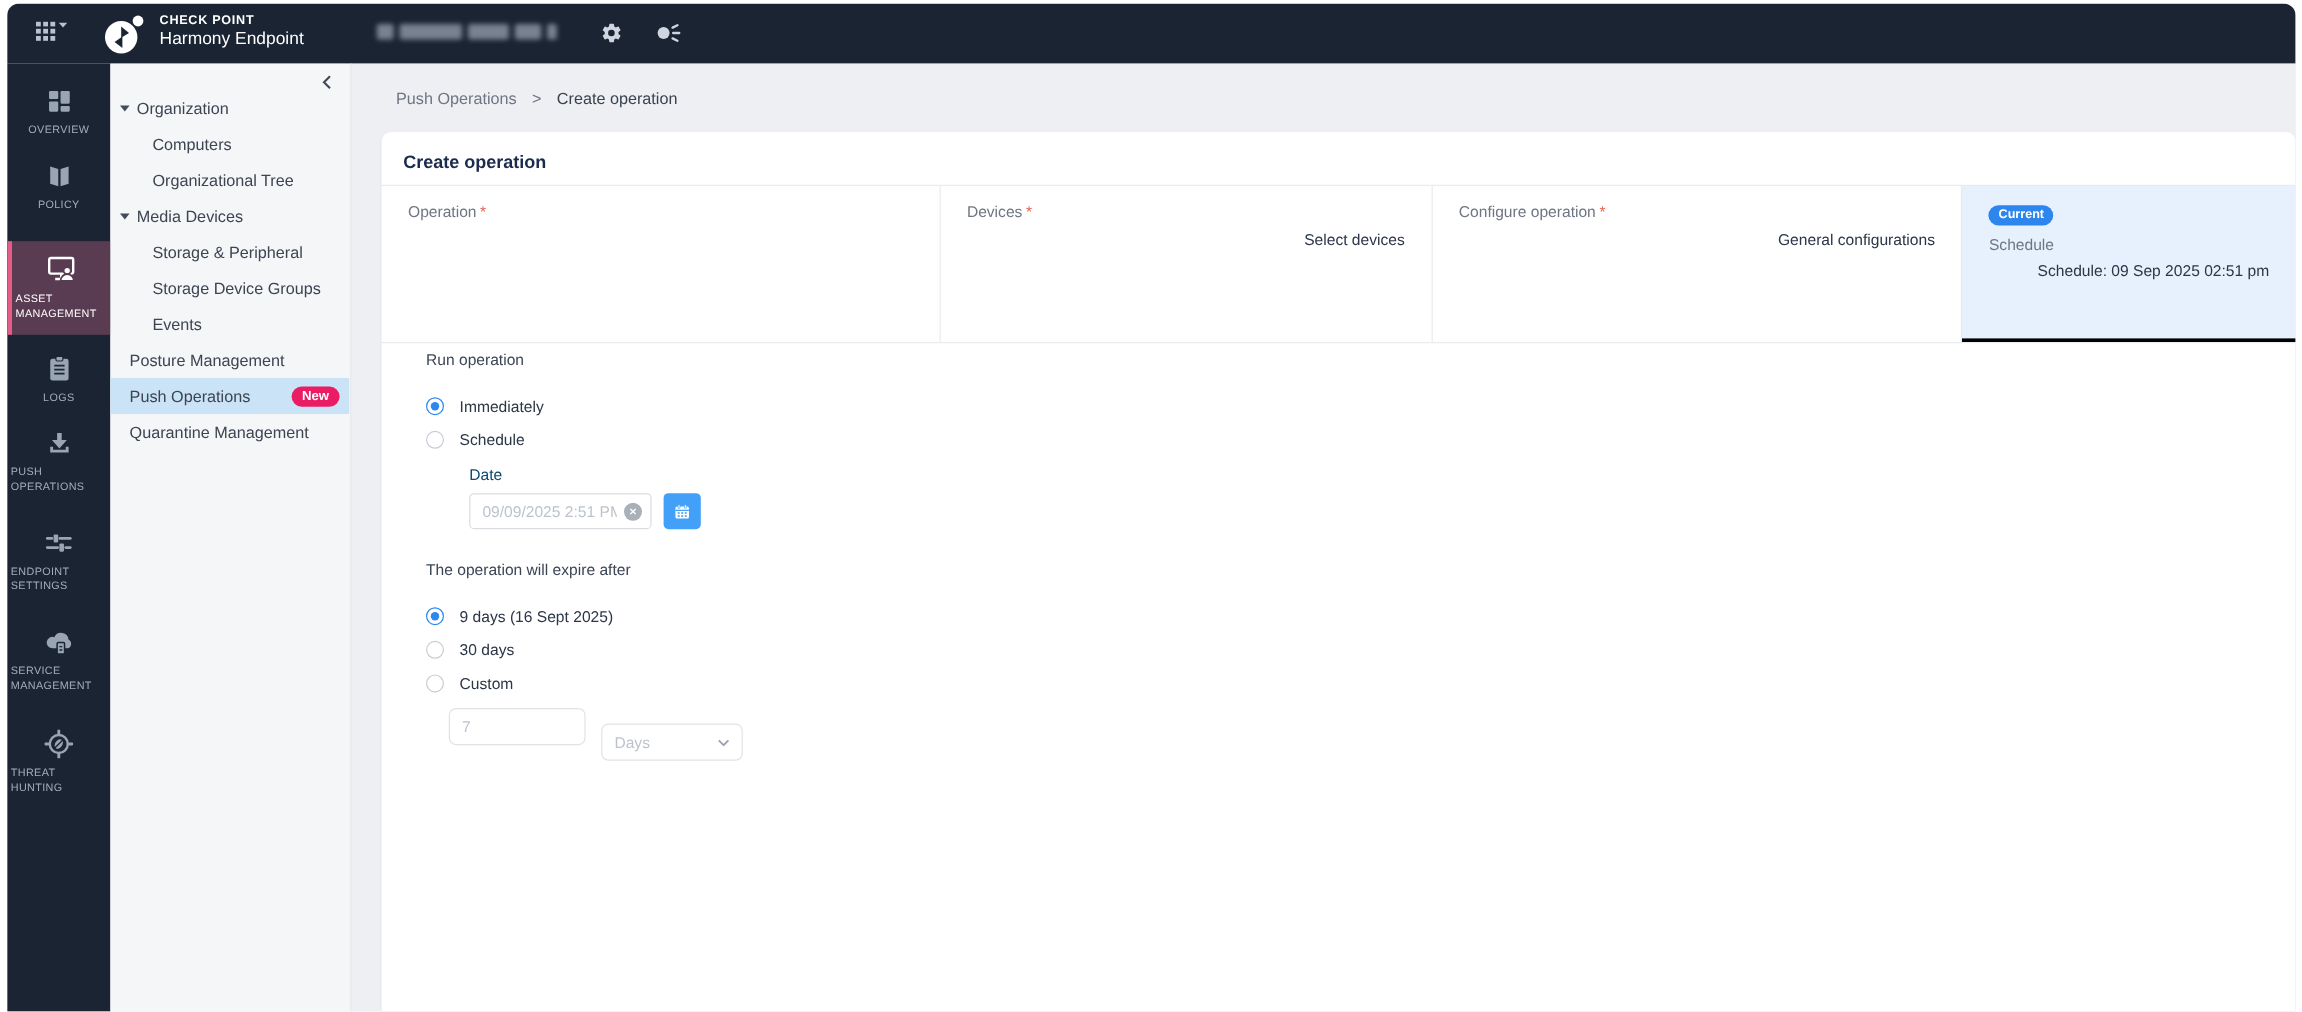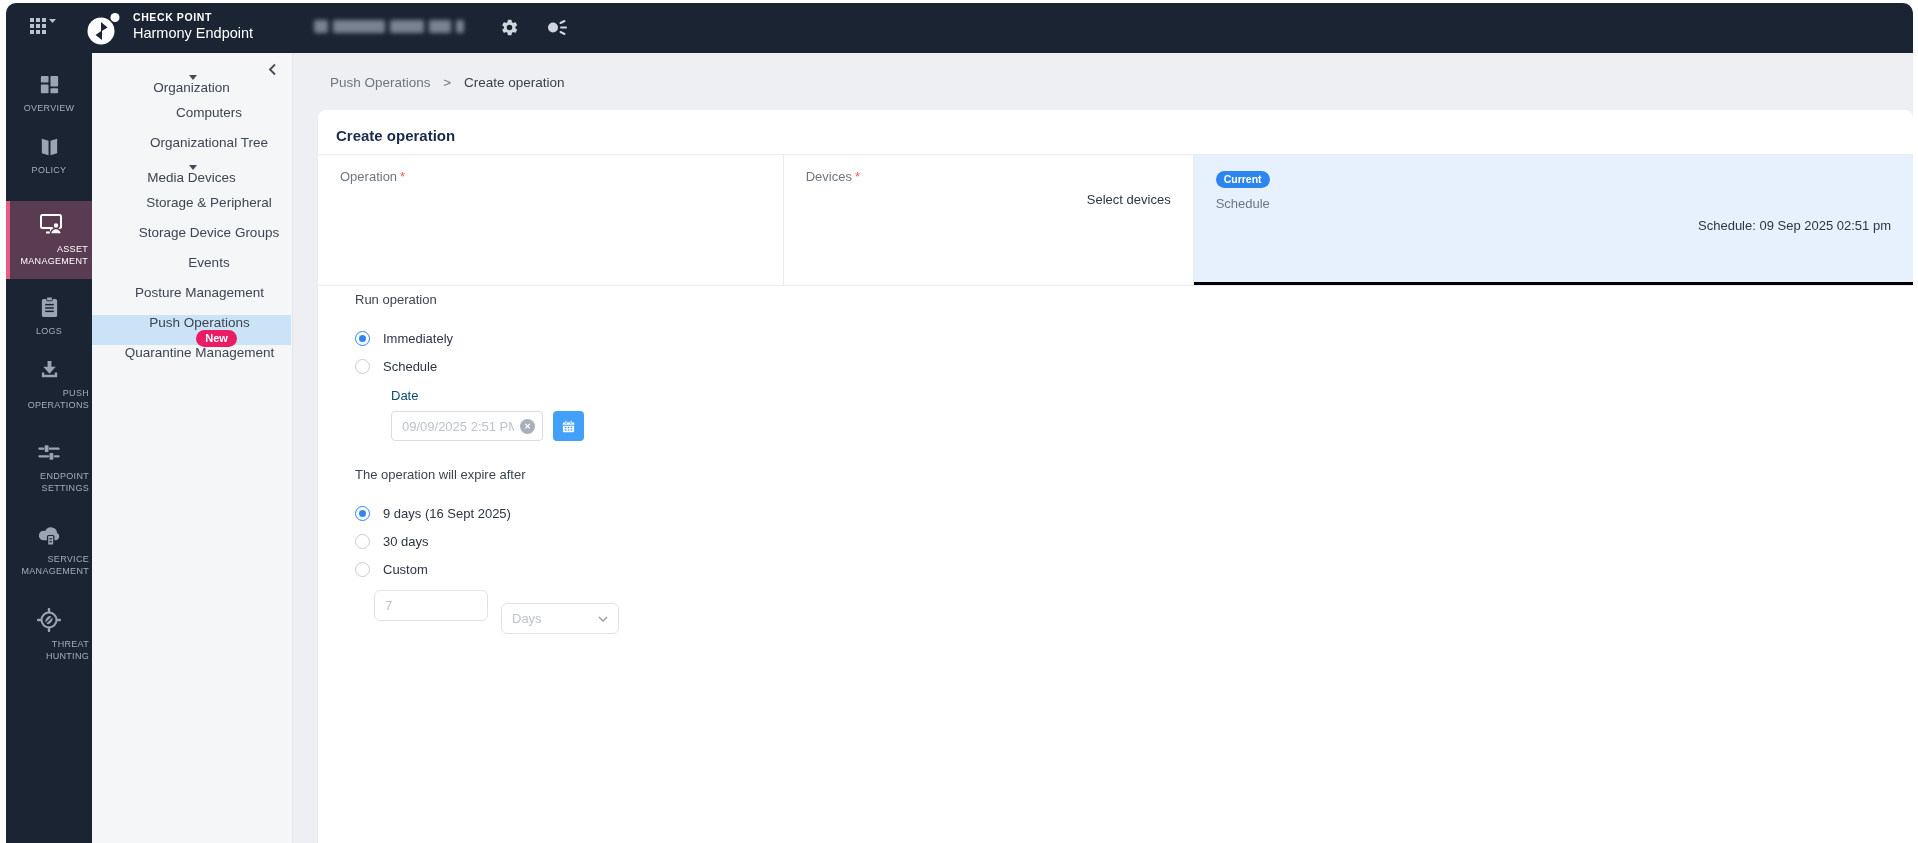--- a/index.html
+++ b/index.html
@@ -15,29 +15,29 @@
   .brand-bottom { font-size:14.5px; margin-top:2px; }
   .tenant { position:absolute; left:308px; top:17px; display:flex; gap:5px; align-items:center; filter:blur(2.2px); opacity:.75; }
   .tenant b { display:inline-block; height:13px; border-radius:2px; background:#98a2af; }
   .topbar-icon { position:absolute; top:15px; cursor:pointer; }
   .gear { left:494px; }
   .broadcast { left:540px; }
 
   
   .rail { position:absolute; left:0; top:50px; width:86px; height:790px; background:#1a2433; }
   .rail-item { position:absolute; left:0; width:86px; display:flex; flex-direction:column; align-items:center; gap:6px;
-    color:#a4adbb; font-size:9px; line-height:12px; text-align:right; letter-spacing:.3px; cursor:pointer; padding:0 3px; }
+    color:#a4adbb; font-size:9px; line-height:12px; text-align:left; letter-spacing:.3px; cursor:pointer; padding:0 3px; }
   .rail-item svg { flex:0 0 auto; }
   .rail-item.active { background:#5a3c52; border-left:4px solid #e55c87; color:#fff; justify-content:center; padding-right:4px; }
 
   
   .subnav { position:absolute; left:86px; top:50px; width:201px; height:790px; background:#f4f6f8; border-right:1px solid #e2e5e9; }
   .collapse-btn { position:absolute; top:9px; right:15px; cursor:pointer; }
   .tree { position:absolute; top:22px; left:0; right:1px; }
-  .tree-row { height:30px; display:flex; align-items:center; font-size:13.5px; color:#3d4452; cursor:pointer;flex-direction:column; }
+  .tree-row { height:30px; display:flex; align-items:center; font-size:13.5px; color:#3d4452; cursor:pointer; }
   .tree-row .caret { width:0; height:0; border-left:4px solid transparent; border-right:4px solid transparent; border-top:5px solid #434b59; margin:0 6px 0 8px; }
   .tree-row.group { padding-left:0; }
   .tree-row.child { padding-left:35px; }
   .tree-row.root { padding-left:16px; }
   .tree-row.selected { background:#cbe3f7; }
   .badge-new { margin-left:34px; background:#ea1c63; color:#fff; font-size:11px; font-weight:bold; padding:2px 9px 3px; border-radius:10px; }
 
   
   .main { position:absolute; left:287px; top:50px; right:0; bottom:0; background:#edeff3; }
   .breadcrumb { position:absolute; left:25px; top:22px; font-size:13.5px;margin-left:12px; }
@@ -300,20 +300,26 @@
         <div class="step step-1">
           <div class="step-label">
             <span>Operation</span><span class="req">*</span>
           </div>
         </div>
         <div class="step step-2">
           <div class="step-label">
             <span>Devices</span><span class="req">*</span>
           </div>
           <div class="step-sub">Select devices</div>
+        </div>
+        <div class="step step-3">
+          <div class="step-label">
+            <span>Configure operation</span><span class="req">*</span>
+          </div>
+          <div class="step-sub">General configurations</div>
         </div>
         <div class="step step-4">
           <span class="badge-current">Current</span>
           <div class="step-name">Schedule</div>
           <div class="step-sub">Schedule: 09 Sep 2025 02:51 pm</div>
         </div>
       </div>
 
       <div class="form">
         <div class="form-label">Run operation</div>

